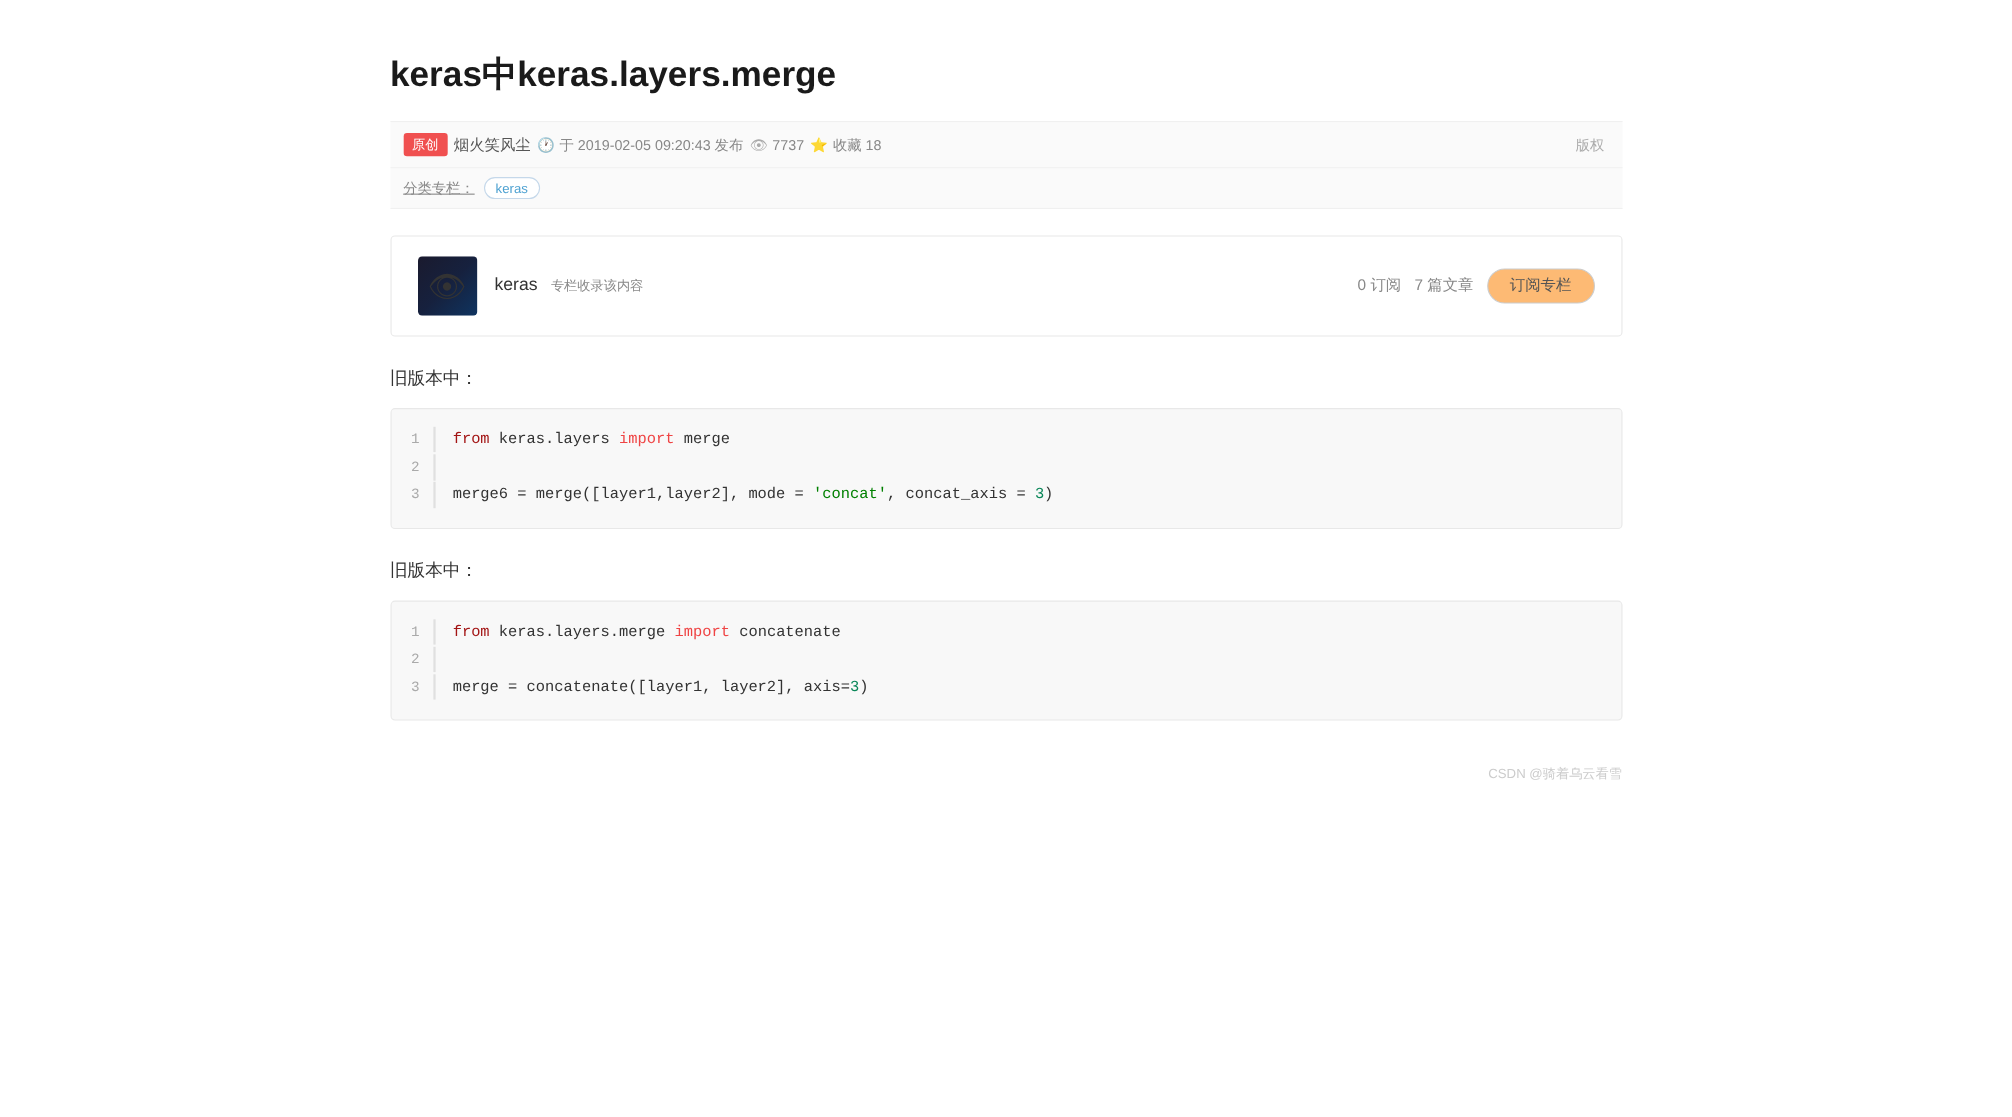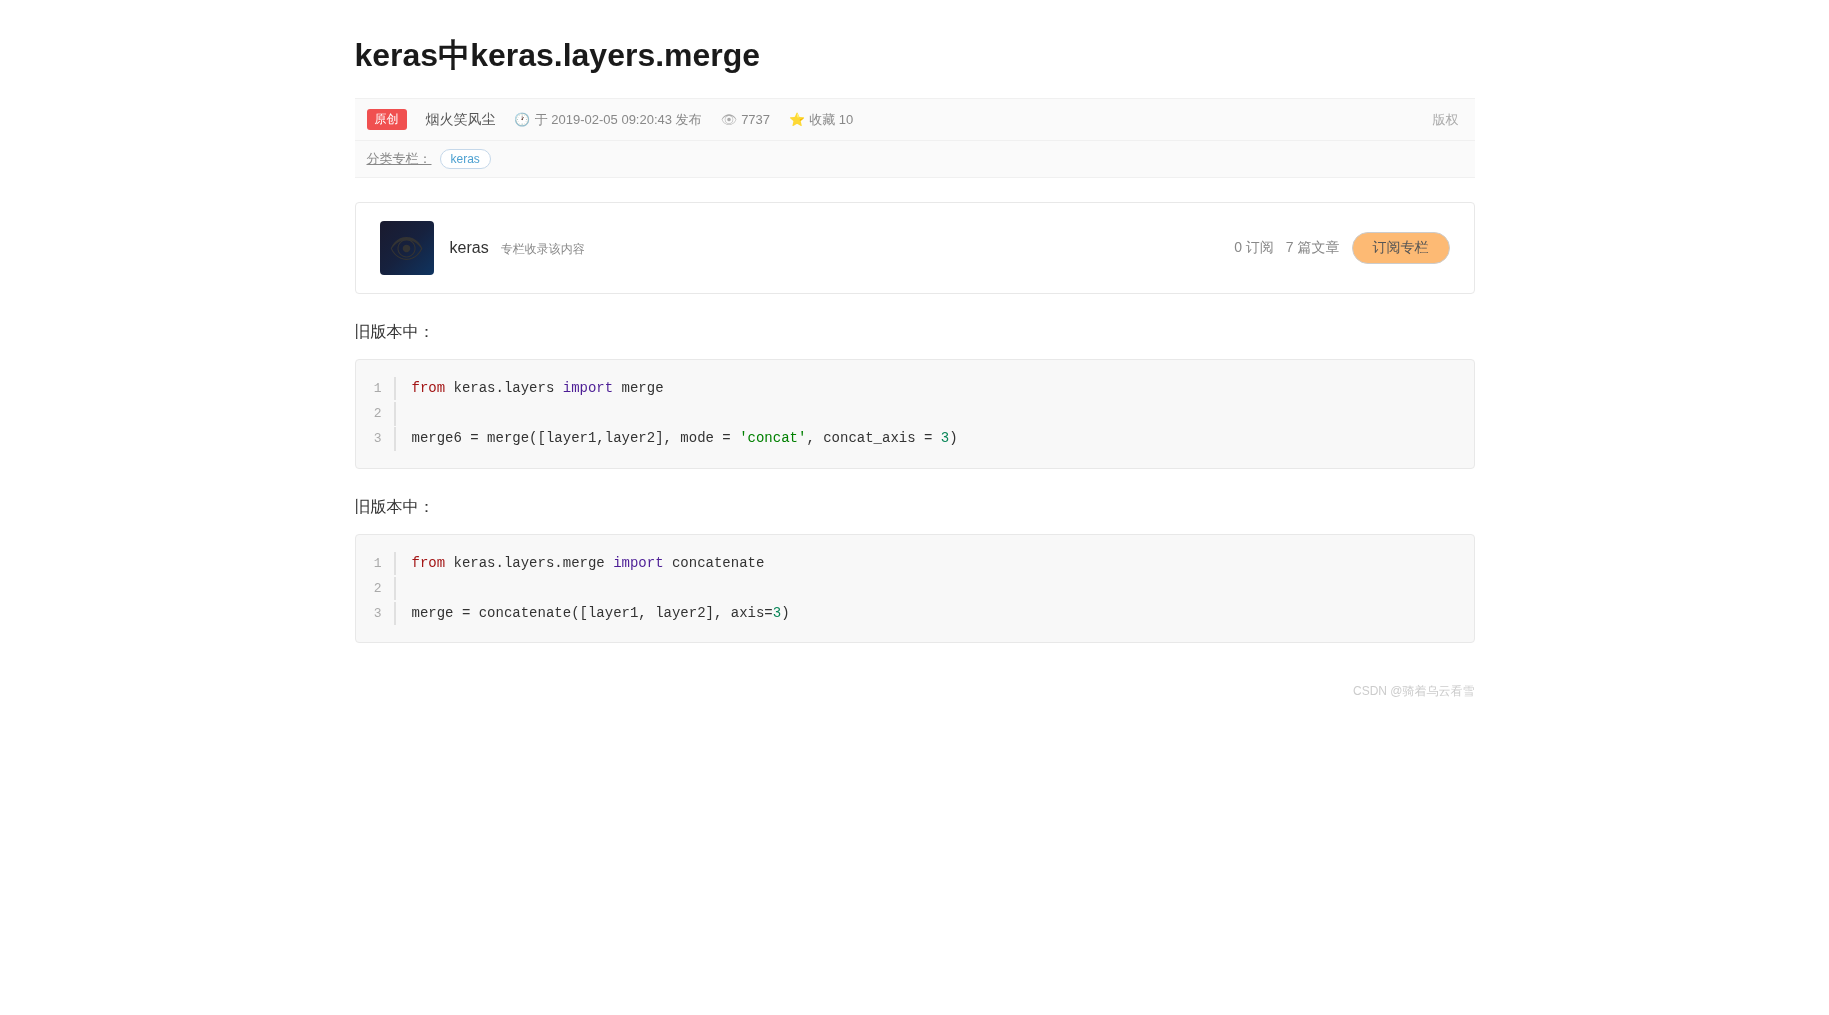--- a/index.html
+++ b/index.html
@@ -4,34 +4,34 @@
   <style>
     * { box-sizing: border-box; margin: 0; padding: 0; }
     body {
       font-family: -apple-system, BlinkMacSystemFont, "Segoe UI", "PingFang SC", "Hiragino Sans GB", "Microsoft YaHei", sans-serif;
       background: #fff;
       color: #333;
       font-size: 15px;
     }
     .page-wrapper {
       max-width: 1200px;
-      margin: 4px auto;
+      margin: 16px auto;
       padding: 30px 40px 60px 40px;
     }
     .article-title {
       font-size: 32px;
       font-weight: bold;
       color: #1a1a1a;
       margin-bottom: 20px;
     }
     .meta-bar {
       display: flex;
       align-items: center;
       flex-wrap: wrap;
-      gap: 19px;
+      gap: 6px;
       padding: 12px 0;
       border-top: 1px solid #f0f0f0;
       border-bottom: 1px solid #f0f0f0;
       background: #fafafa;
       padding: 10px 12px;
       position: relative;
     }
     .badge-original {
       background: #f05050;
       color: #fff;
@@ -169,21 +169,21 @@
       user-select: none;
       font-size: 13px;
       border-right: 2px solid #e0e0e0;
       margin-right: 16px;
     }
     .code-content {
       color: #333;
       white-space: pre;
     }
     .kw-from { color: #a31515; }
-    .kw-import { color: #4c1d95; }
+    .kw-import { color: #ef4444; }
     .kw-string { color: #008000; }
     .kw-number { color: #098658; }
     .footer-note {
       text-align: right;
       color: #ccc;
       font-size: 12px;
       margin-top: 40px;
     }
   </style>
 </head>
@@ -199,21 +199,21 @@
     <span class="meta-item">
       <span class="meta-icon">🕐</span>
       <span>于 2019-02-05 09:20:43 发布</span>
     </span>
     <span class="meta-item">
       <span class="meta-icon">👁</span>
       <span>7737</span>
     </span>
     <span class="meta-item">
       <span class="meta-icon">⭐</span>
-      <span>收藏 10</span>
+      <span>收藏 18</span>
     </span>
     <a class="copyright-link">版权</a>
   </div>
 
   <div class="category-bar">
     <span class="category-label">分类专栏：</span>
     <span class="category-tag">keras</span>
   </div>
 
   <div class="column-section">

